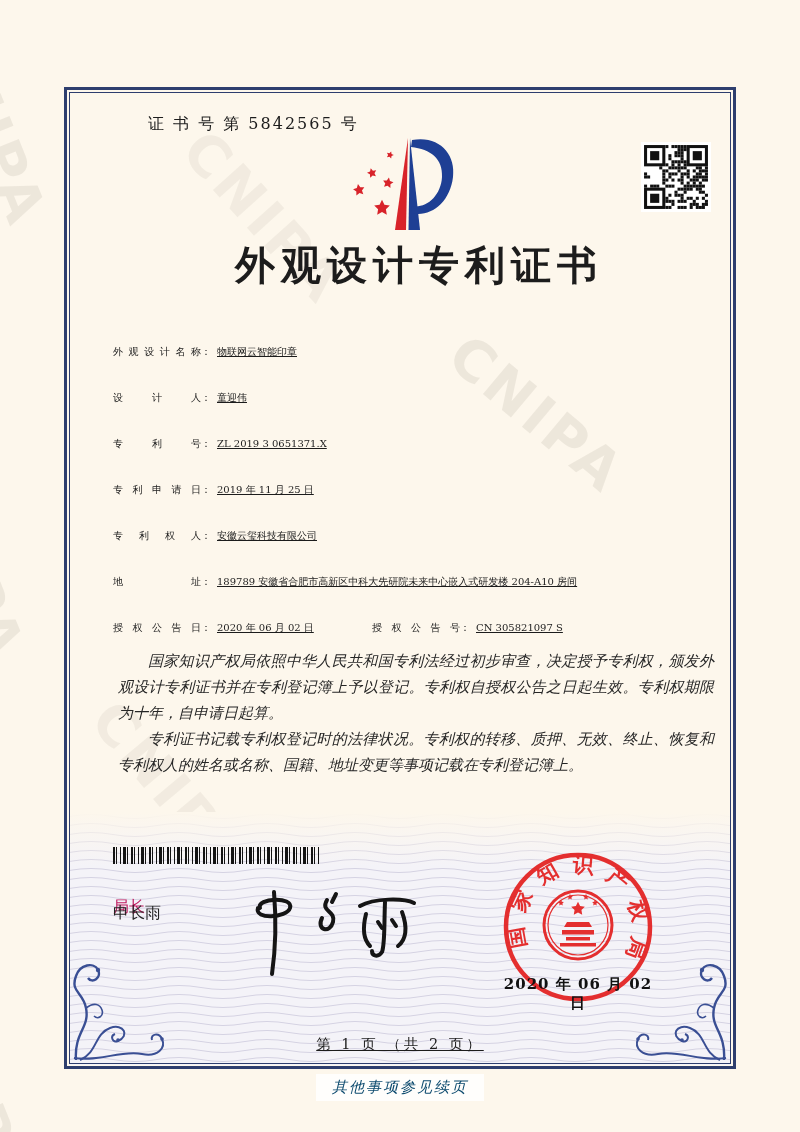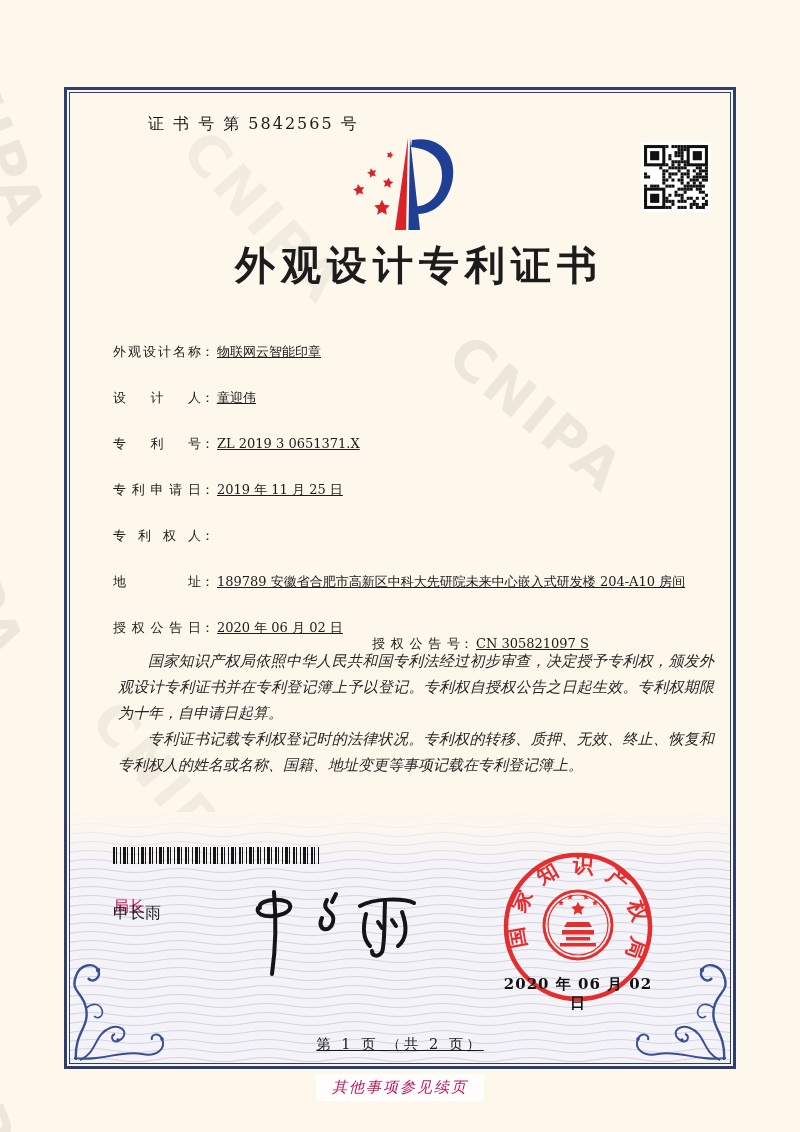--- a/index.html
+++ b/index.html
@@ -19,26 +19,26 @@
   }
   
   .frame{left:64px;top:87px;width:672px;height:982px;border:3px solid #2e3e6e;box-sizing:border-box;z-index:5;pointer-events:none;}
   .frame-inner{position:absolute;inset:2px;border:1px solid #2e3e6e;}
   
   .cert-no{left:113px;top:114px;font-size:16px;letter-spacing:2px;z-index:2;margin-left:35px;}
   .logo{left:342px;top:126px;z-index:2;}
   .qr{left:641px;top:142px;z-index:2;}
   .title{left:65px;top:238px;width:670px;text-align:center;font-size:40px;font-weight:bold;letter-spacing:6px;z-index:2;margin-left:19px;}
   
-  .fields{left:113px;top:340px;width:600px;font-size:13px;z-index:2;}
+  .fields{left:113px;top:340px;width:600px;font-size:10px;z-index:2;}
   .frow{display:flex;line-height:24px;margin-bottom:22px;position:relative;}
   .flabel{display:inline-block;width:88px;text-align:justify;text-align-last:justify;flex:0 0 88px;}
   .fcolon{flex:0 0 16px;}
   .fvalue{max-width:470px;text-decoration:underline;}
-  .pair2{position:absolute;left:259px;top:16px;display:flex;}
+  .pair2{position:absolute;left:259px;top:0;display:flex;}
   
   .paras{left:118px;top:648px;width:596px;font-size:15px;line-height:26px;font-style:italic;color:#262626;z-index:2;text-align:justify;}
   .paras p{margin:0;text-indent:2em;}
   
   .band{left:69px;top:812px;width:662px;height:253px;z-index:1;}
   .band-fade{left:69px;top:812px;width:662px;height:55px;z-index:1;background:linear-gradient(#fdf7ec,rgba(253,247,236,0));}
   
   .barcode{left:113px;top:847px;width:208px;height:17px;z-index:2;
     background:repeating-linear-gradient(90deg,
       #141414 0 2px,transparent 2px 3px,#141414 3px 4px,transparent 4px 7px,
@@ -47,21 +47,21 @@
   
   .sig-title{left:113px;top:897px;font-size:16px;font-family:"DejaVu Sans","Liberation Sans",sans-serif;color:#be185d;z-index:2;}
   .sig-name{left:113px;top:903px;font-size:16px;font-family:Liberation Serif, serif;color:#222;z-index:2;}
   .sig-script{left:232px;top:886px;z-index:2;}
   
   .seal{left:500px;top:849px;z-index:3;}
   .seal-date{left:495px;top:975px;width:166px;text-align:center;font-size:15px;font-weight:bold;color:#111;z-index:4;letter-spacing:1px;}
   
   .page-ind{left:65px;top:1035px;width:670px;text-align:center;font-size:14.5px;letter-spacing:3px;z-index:2;text-decoration:underline;}
   .cont-note{left:65px;top:1074px;width:670px;text-align:center;z-index:2;}
-  .cont-note span{display:inline-block;background:rgba(255,255,255,0.85);padding:4px 16px;font-size:15px;font-style:italic;letter-spacing:2px;color:#be185d;}
+  .cont-note span{display:inline-block;background:rgba(255,255,255,0.85);padding:4px 16px;font-size:15px;font-style:italic;letter-spacing:2px;color:#0c4a6e;}
 </style>
 </head>
 <body>
 
 <div class="wm" style="left:-18px;top:18px;transform:rotate(68deg);">CNIPA</div>
 <div class="wm" style="left:218px;top:118px;transform:rotate(48deg);opacity:0.07;">CNIPA</div>
 <div class="wm" style="left:478px;top:322px;transform:rotate(40deg);">CNIPA</div>
 <div class="wm" style="left:-40px;top:452px;transform:rotate(68deg);">CNIPA</div>
 <div class="wm" style="left:128px;top:688px;transform:rotate(50deg);opacity:0.07;">CNIPA</div>
 <div class="wm" style="left:-34px;top:982px;transform:rotate(68deg);">CNIPA</div>
@@ -299,20 +299,21 @@
     <span class="fvalue">ZL 2019 3 0651371.X</span>
   </div>
   <div class="frow">
     <span class="flabel">专利申请日</span>
       <span class="fcolon">：</span>
     <span class="fvalue">2019 年 11 月 25 日</span>
   </div>
   <div class="frow">
     <span class="flabel">专利权人</span>
       <span class="fcolon">：</span>
+    <span class="fvalue">安徽云玺科技有限公司</span>
   </div>
   <div class="frow">
     <span class="flabel">地址</span>
       <span class="fcolon">：</span>
     <span class="fvalue">189789 安徽省合肥市高新区中科大先研院未来中心嵌入式研发楼 204-A10 房间</span>
   </div>
   <div class="frow">
     <span class="flabel">授权公告日</span>
       <span class="fcolon">：</span>
     <span class="fvalue">2020 年 06 月 02 日</span>

